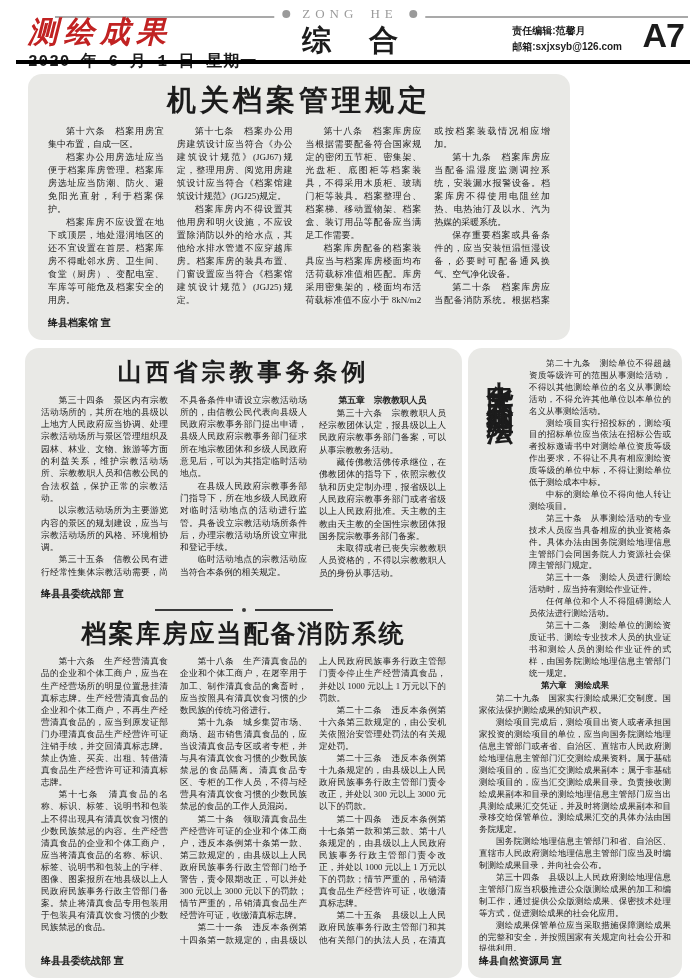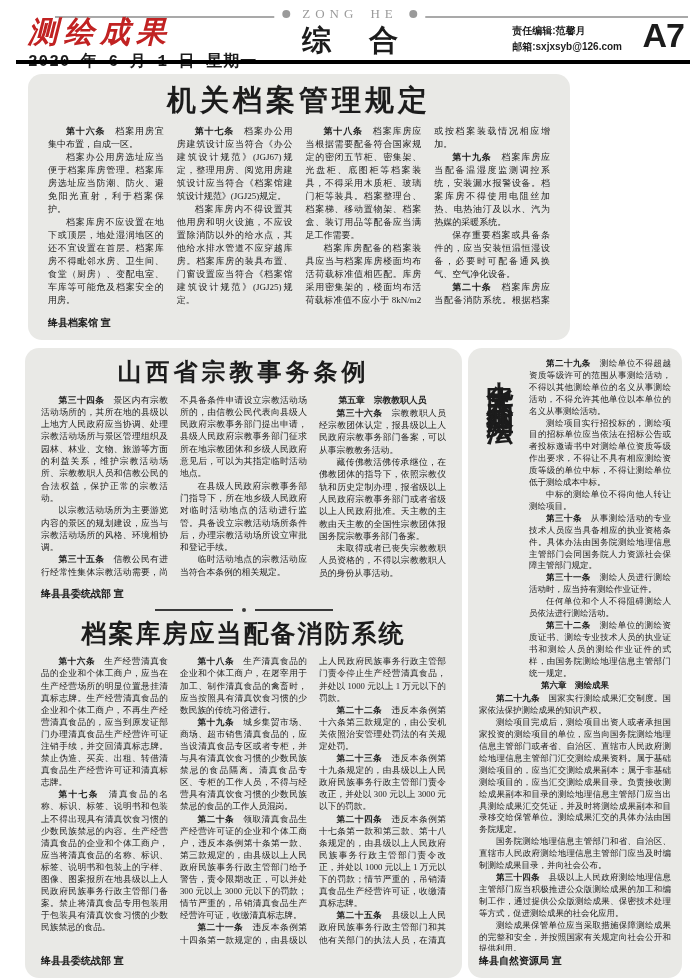--- a/index.html
+++ b/index.html
@@ -39,21 +39,21 @@
   .t-mid{font-size:24px;}
   .t-halal{font-size:25px;letter-spacing:2px;}
 
   .cols{column-fill:auto;overflow:hidden;text-align:justify;}
   .cols4{column-count:4;column-gap:13px;flex:1;font-size:9px;line-height:13px;}
   .cols3a{column-count:3;column-gap:12px;height:190px;font-size:8.8px;line-height:12.3px;}
   .cols3b{column-count:3;column-gap:12px;flex:1;font-size:8.7px;line-height:12.1px;}
   .single{flex:1;overflow:hidden;font-size:8.5px;line-height:11.9px;text-align:justify;}
 
   .para{margin:0;text-indent:2em;}
-  .para b{font-family:"Liberation Sans",sans-serif;font-weight:bold;}
+  .para b{font-family:"Liberation Sans",sans-serif;font-weight:normal;}
   .chapter-head{margin:1px 0;text-indent:0;text-align:center;font-weight:bold;
     font-family:"Liberation Sans",sans-serif;}
   .byline{text-align:left;font-weight:bold;font-size:10px;padding:3px 10px 0 0;
     font-family:"Liberation Sans",sans-serif;flex:none;}
 
   .divider{display:flex;align-items:center;justify-content:center;gap:9px;margin:7px 0 5px;flex:none;}
   .dline{width:78px;height:2px;background:#3a3a3a;}
   .ddot{width:4px;height:4px;border-radius:50%;background:#3a3a3a;}
 
   .vtitle{float:left;writing-mode:vertical-rl;text-orientation:upright;

